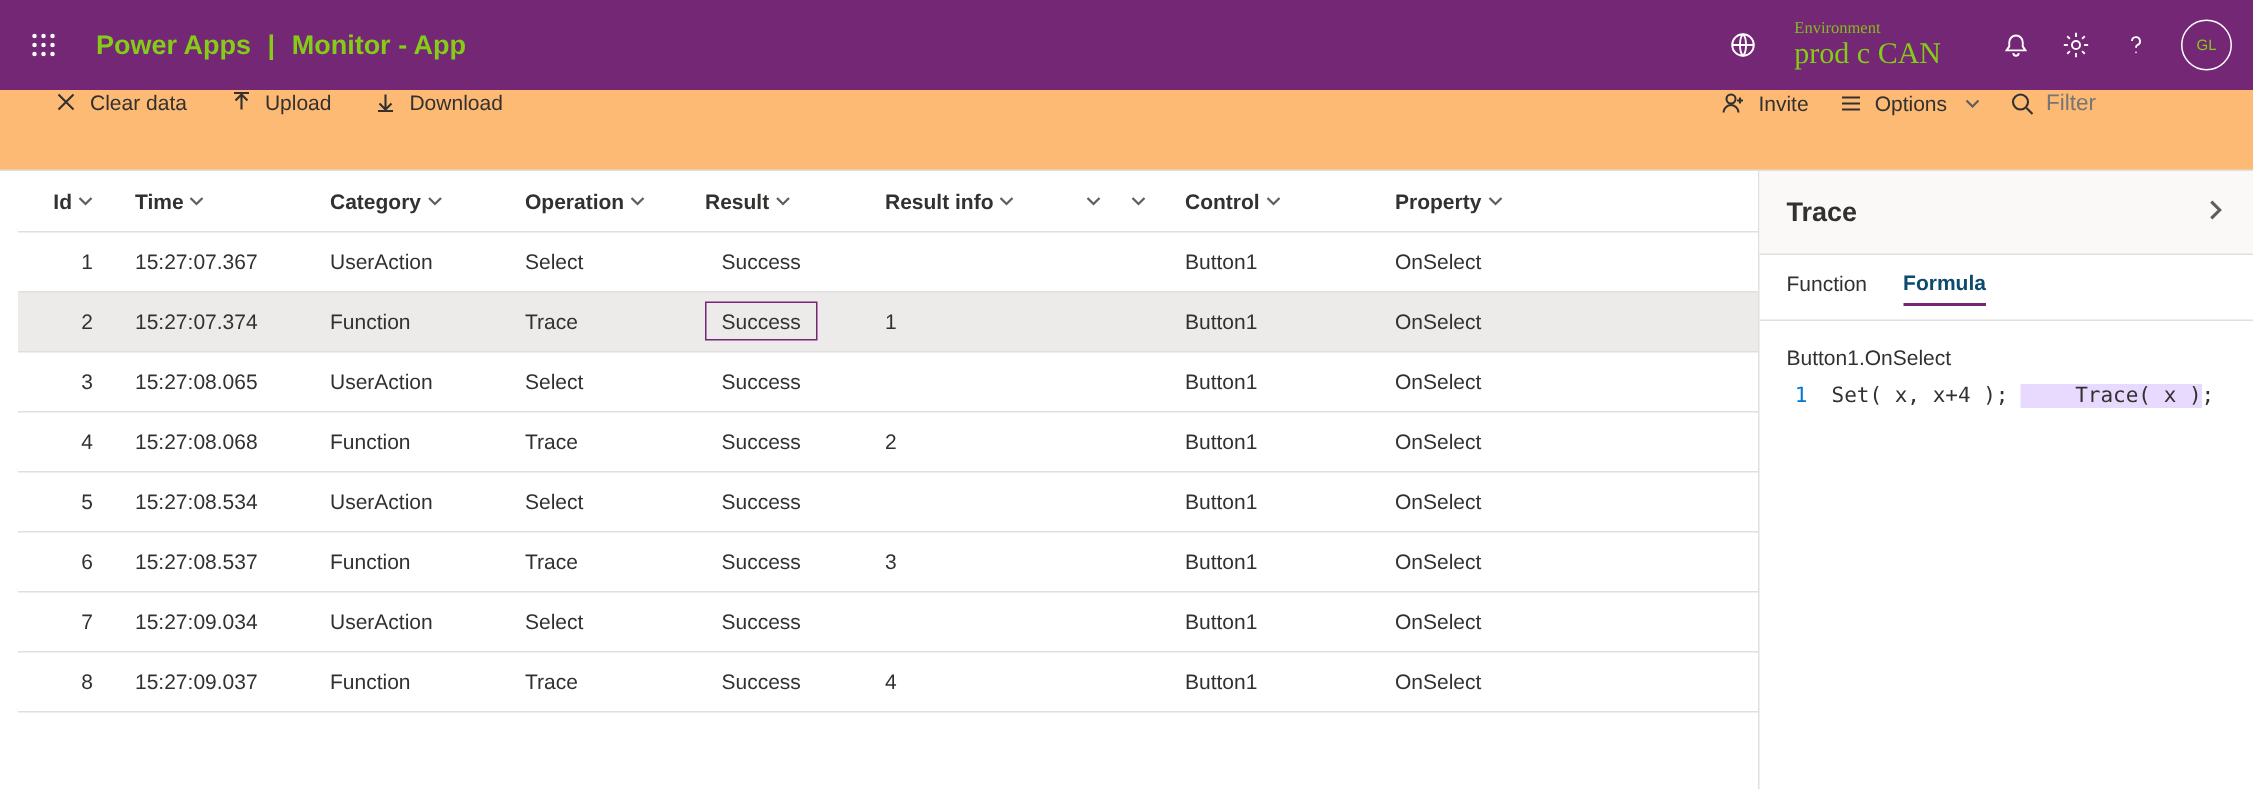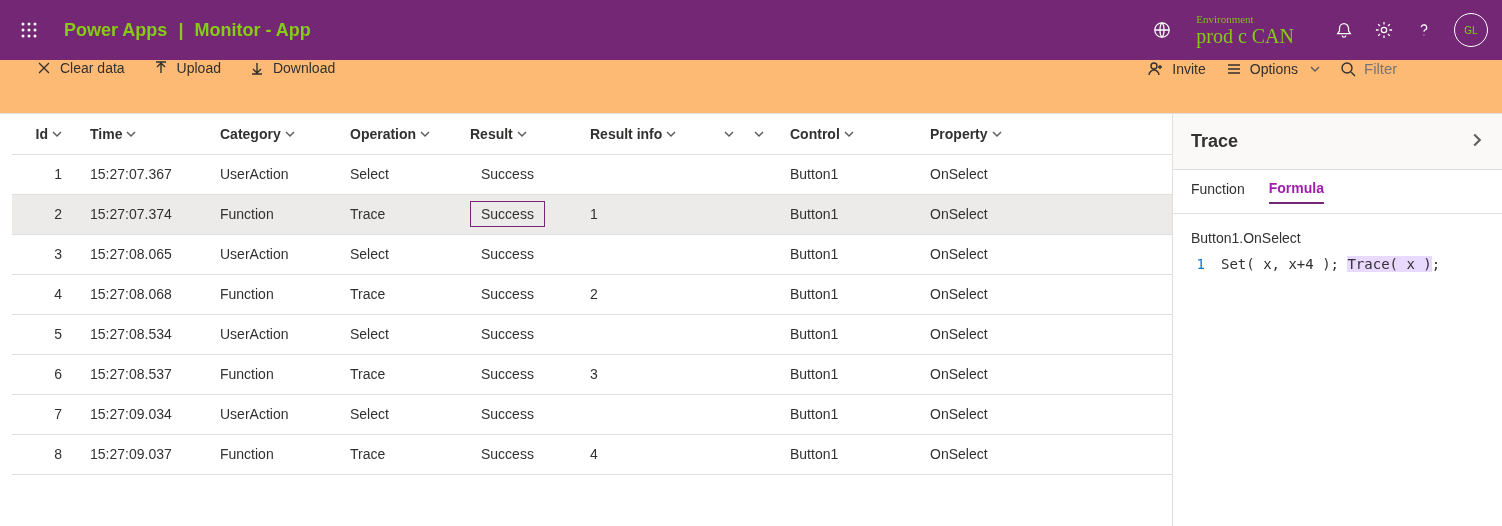--- a/index.html
+++ b/index.html
@@ -72,26 +72,26 @@
   .chev svg { width: 10px; height: 10px; stroke: #605e5c; fill: none; stroke-width: 1.5; }
   .result-pill {
     display: inline-block; padding: 4px 10px; border: 1.5px solid transparent;
   }
   tr.selected .result-pill { border-color: var(--selected-border); }
   
   .panel-hdr { height: 56px; display: flex; align-items: center; justify-content: space-between; padding: 0 18px; background: #faf9f8; border-bottom: 1px solid var(--border); }
   .panel-hdr .title { font-size: 18px; font-weight: 600; }
   .panel-tabs { display: flex; gap: 24px; padding: 0 18px; height: 44px; align-items: center; border-bottom: 1px solid var(--border); }
   .panel-tab { cursor: pointer; padding-bottom: 6px; }
-  .panel-tab.active { font-weight: 600; border-bottom: 2px solid var(--purple); color: #a21caf; }
+  .panel-tab.active { font-weight: 600; border-bottom: 2px solid var(--purple); color: #0c4a6e; }
   .panel-body { padding: 16px 18px; font-size: 14px; }
   .prop-title { font-weight: 400; margin-bottom: 10px; }
   .code-line { display: flex; gap: 16px; font-family: Consolas, monospace; font-size: 14px; }
   .ln { color: #0078d4; width: 14px; text-align: right; }
-  .code .hl { background: var(--highlight-bg); }
+  .code .hl { background: var(--highlight-bg); padding-left: 36px; }
 </style>
 </head>
 <body>
 
 <div class="header">
   <div class="waffle">
     <svg viewBox="0 0 16 16">
         <circle cx="2" cy="2" r="1.5"></circle>
         <circle cx="8" cy="2" r="1.5"></circle>
         <circle cx="14" cy="2" r="1.5"></circle>

